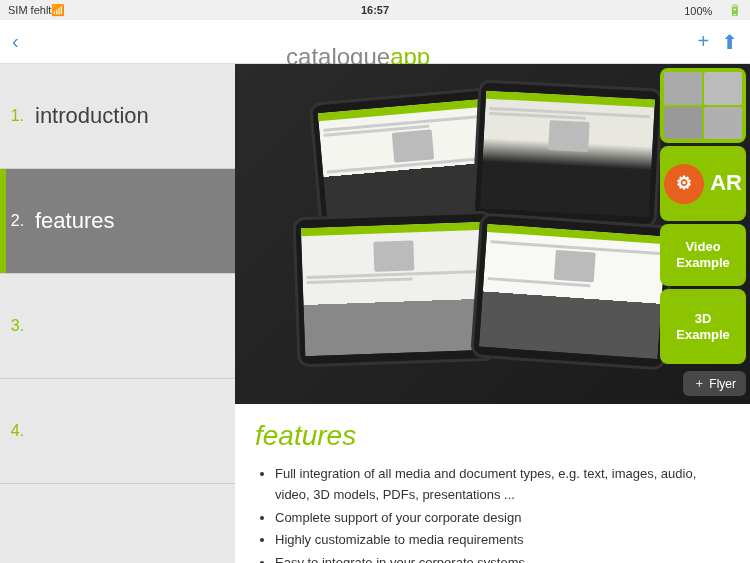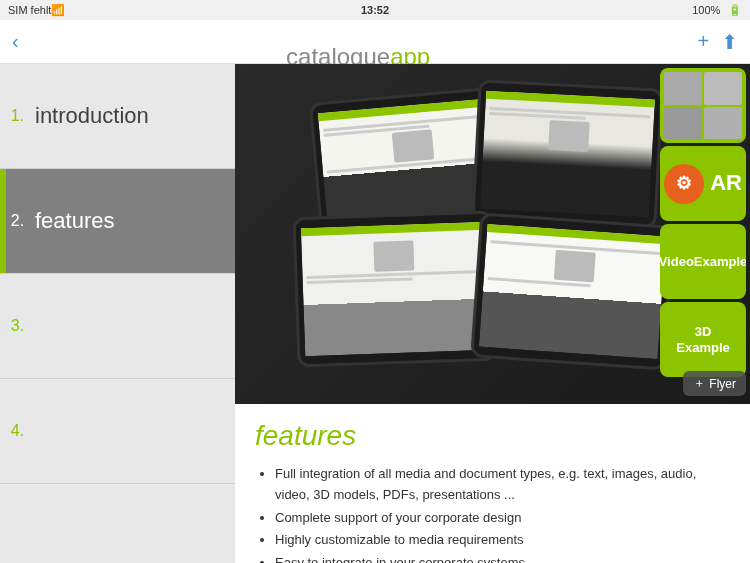--- a/index.html
+++ b/index.html
@@ -11,21 +11,21 @@
       background: #f0f0f0;
       display: flex;
       align-items: center;
       justify-content: space-between;
       padding: 0 8px;
       font-size: 11px;
       color: #333;
     }
     .status-left { display: flex; align-items: flex-start; gap: 0; }
     .status-center { position: absolute; left: 50%; transform: translateX(-50%); font-weight: bold; }
-    .status-right { display: flex; align-items: center; gap: 8px; }
+    .status-right { display: flex; align-items: flex-end; gap: 16px; }
 
     
     .header {
       height: 44px;
       background: #ffffff;
       display: flex;
       align-items: center;
       justify-content: space-between;
       padding: 0 12px;
       border-bottom: 1px solid #ddd;
@@ -161,21 +161,21 @@
       text-align: center;
       cursor: pointer;
       color: white;
       font-size: 11px;
       font-weight: bold;
       line-height: 1.2;
       overflow: hidden;
     }
     .right-btn.gallery { height: 75px; display: flex; align-items: center; justify-content: center; }
     .right-btn.ar { height: 75px; display: flex; align-items: center; justify-content: space-between; padding: 4px; }
-    .right-btn.video { height: 75px; display: flex; flex-direction: row; align-items: center; justify-content: center; }
+    .right-btn.video { height: 62px; display: flex; flex-direction: column; align-items: center; justify-content: center; }
     .right-btn.btn-3d { height: 75px; display: flex; flex-direction: column; align-items: center; justify-content: center; }
     .ar-text { font-size: 22px; font-weight: bold; color: white; }
     .ar-icon { width: 40px; height: 40px; background: #e8601e; border-radius: 50%; display: flex; align-items: center; justify-content: center; font-size: 18px; }
 
     
     .flyer-btn {
       position: absolute;
       bottom: 8px;
       right: 4px;
       background: rgba(80,80,80,0.85);
@@ -232,21 +232,21 @@
     .btn-label { font-size: 13px; font-weight: bold; color: white; }
   </style>
 </head>
 <body>
 
 <div class="status-bar">
   <div class="status-left">
     <span>SIM fehlt</span>
     <span>📶</span>
   </div>
-  <span class="status-center">13:52</span>
+  <span class="status-center">16:57</span>
   <div class="status-right">
     <span>100%</span>
     <span>🔋</span>
   </div>
 </div>
 
 <div class="header">
   <div class="header-left">
     <span class="back-btn">‹</span>
   </div>

